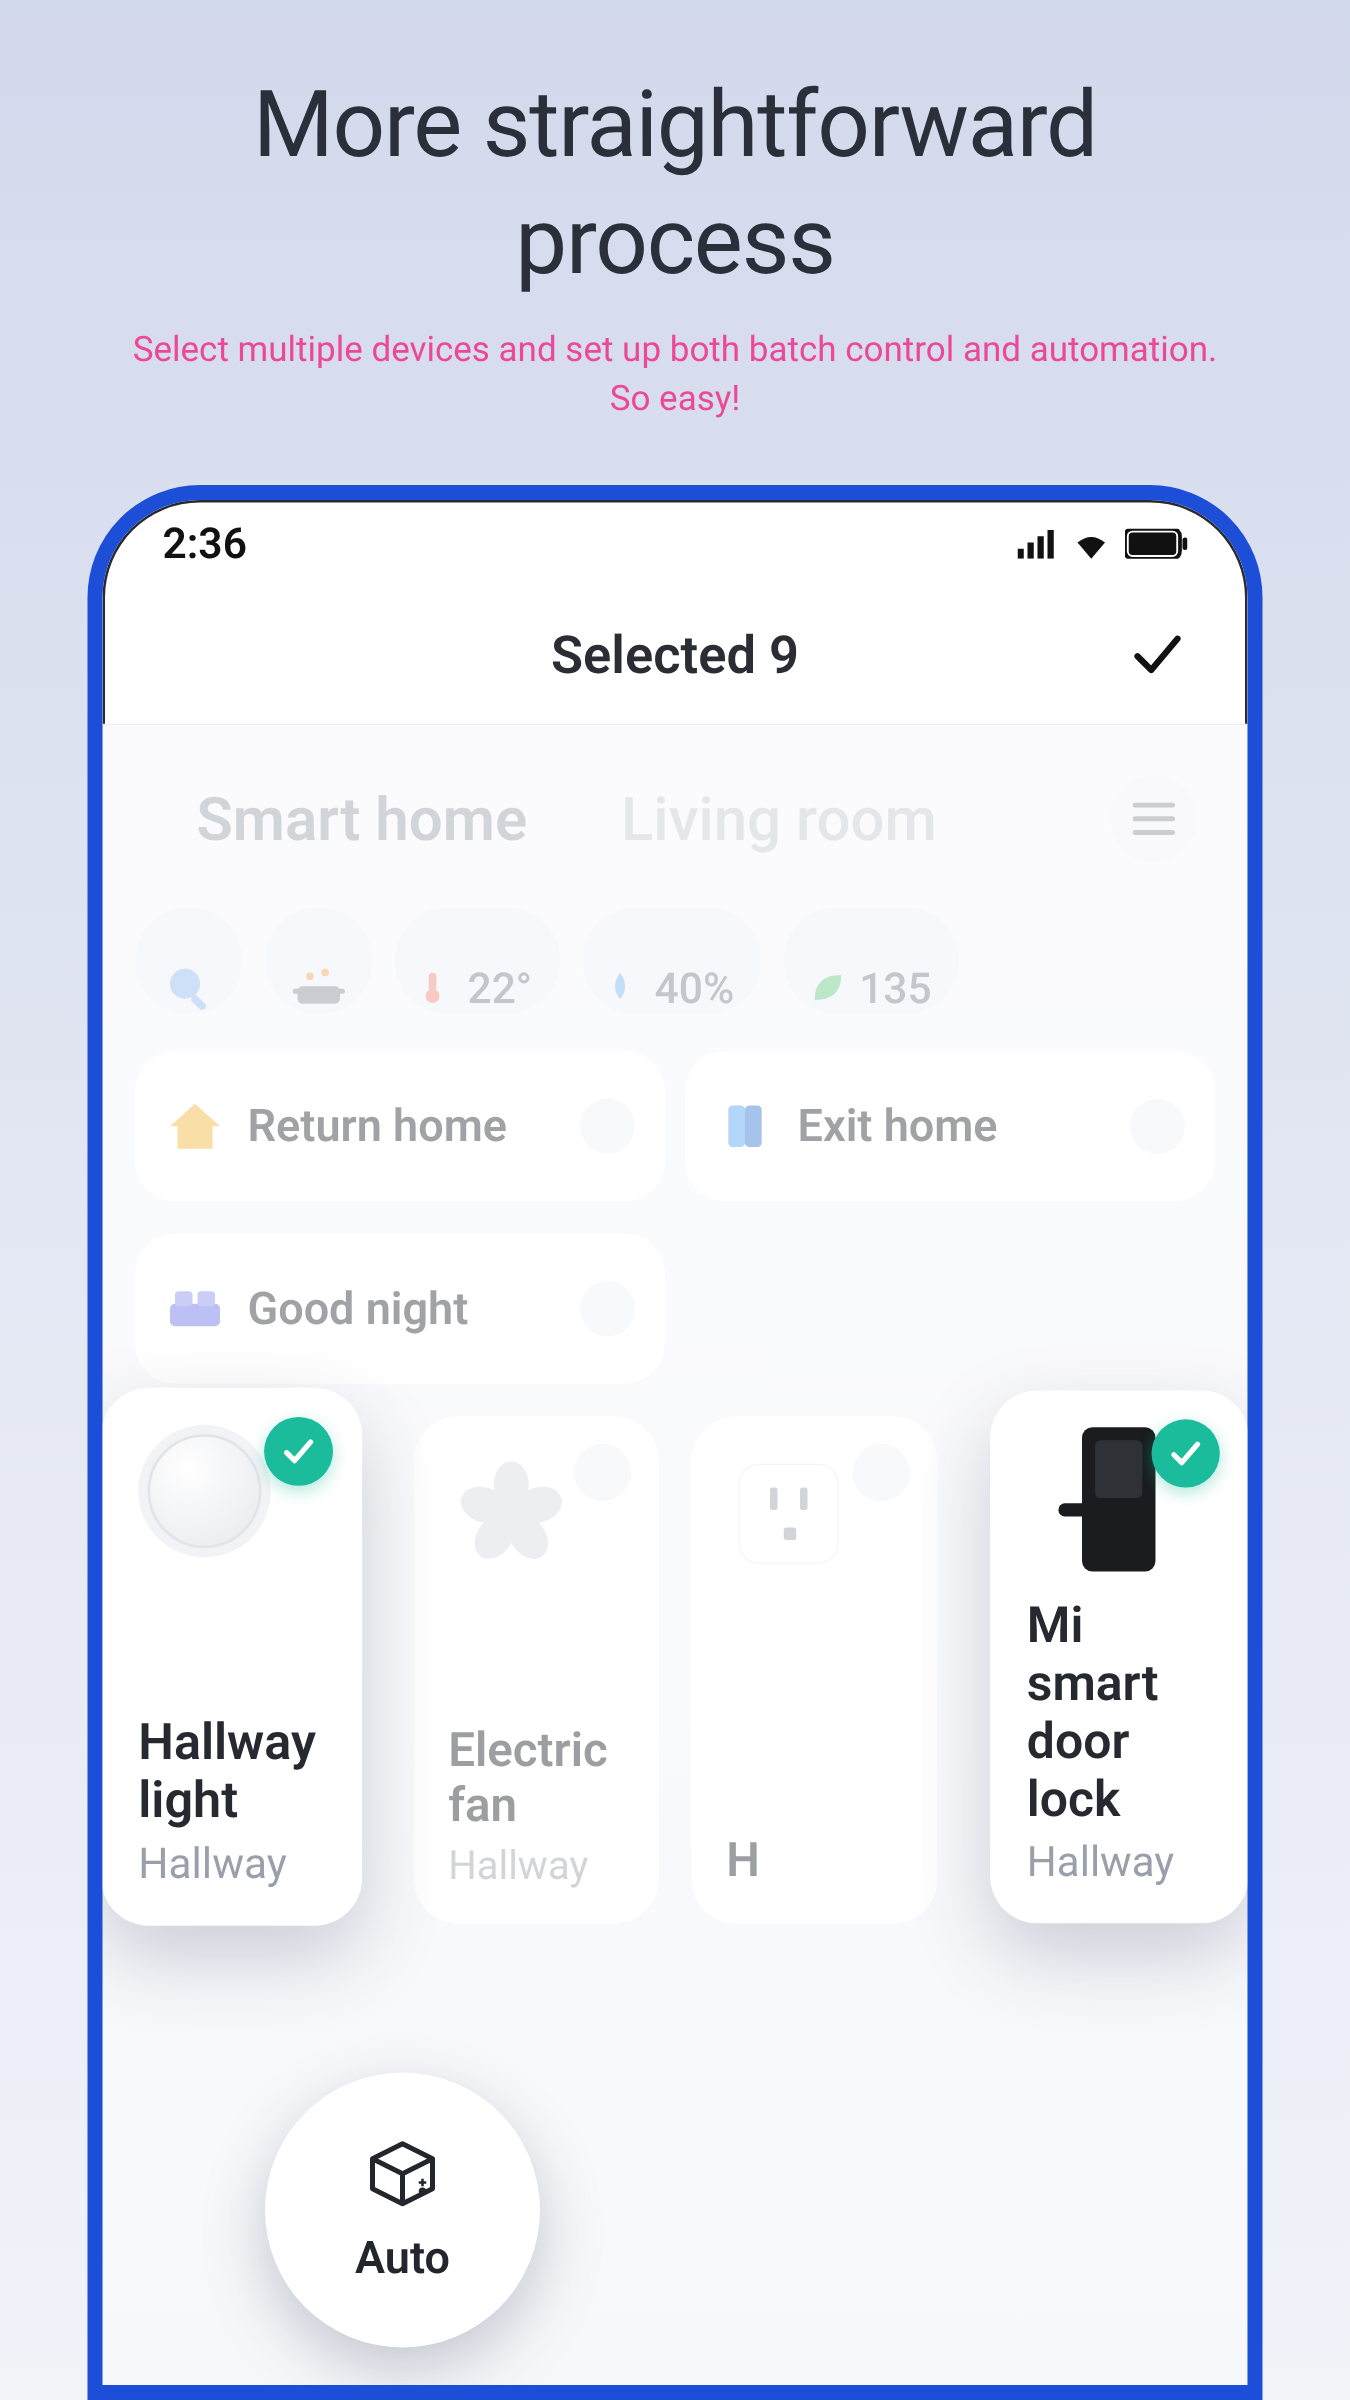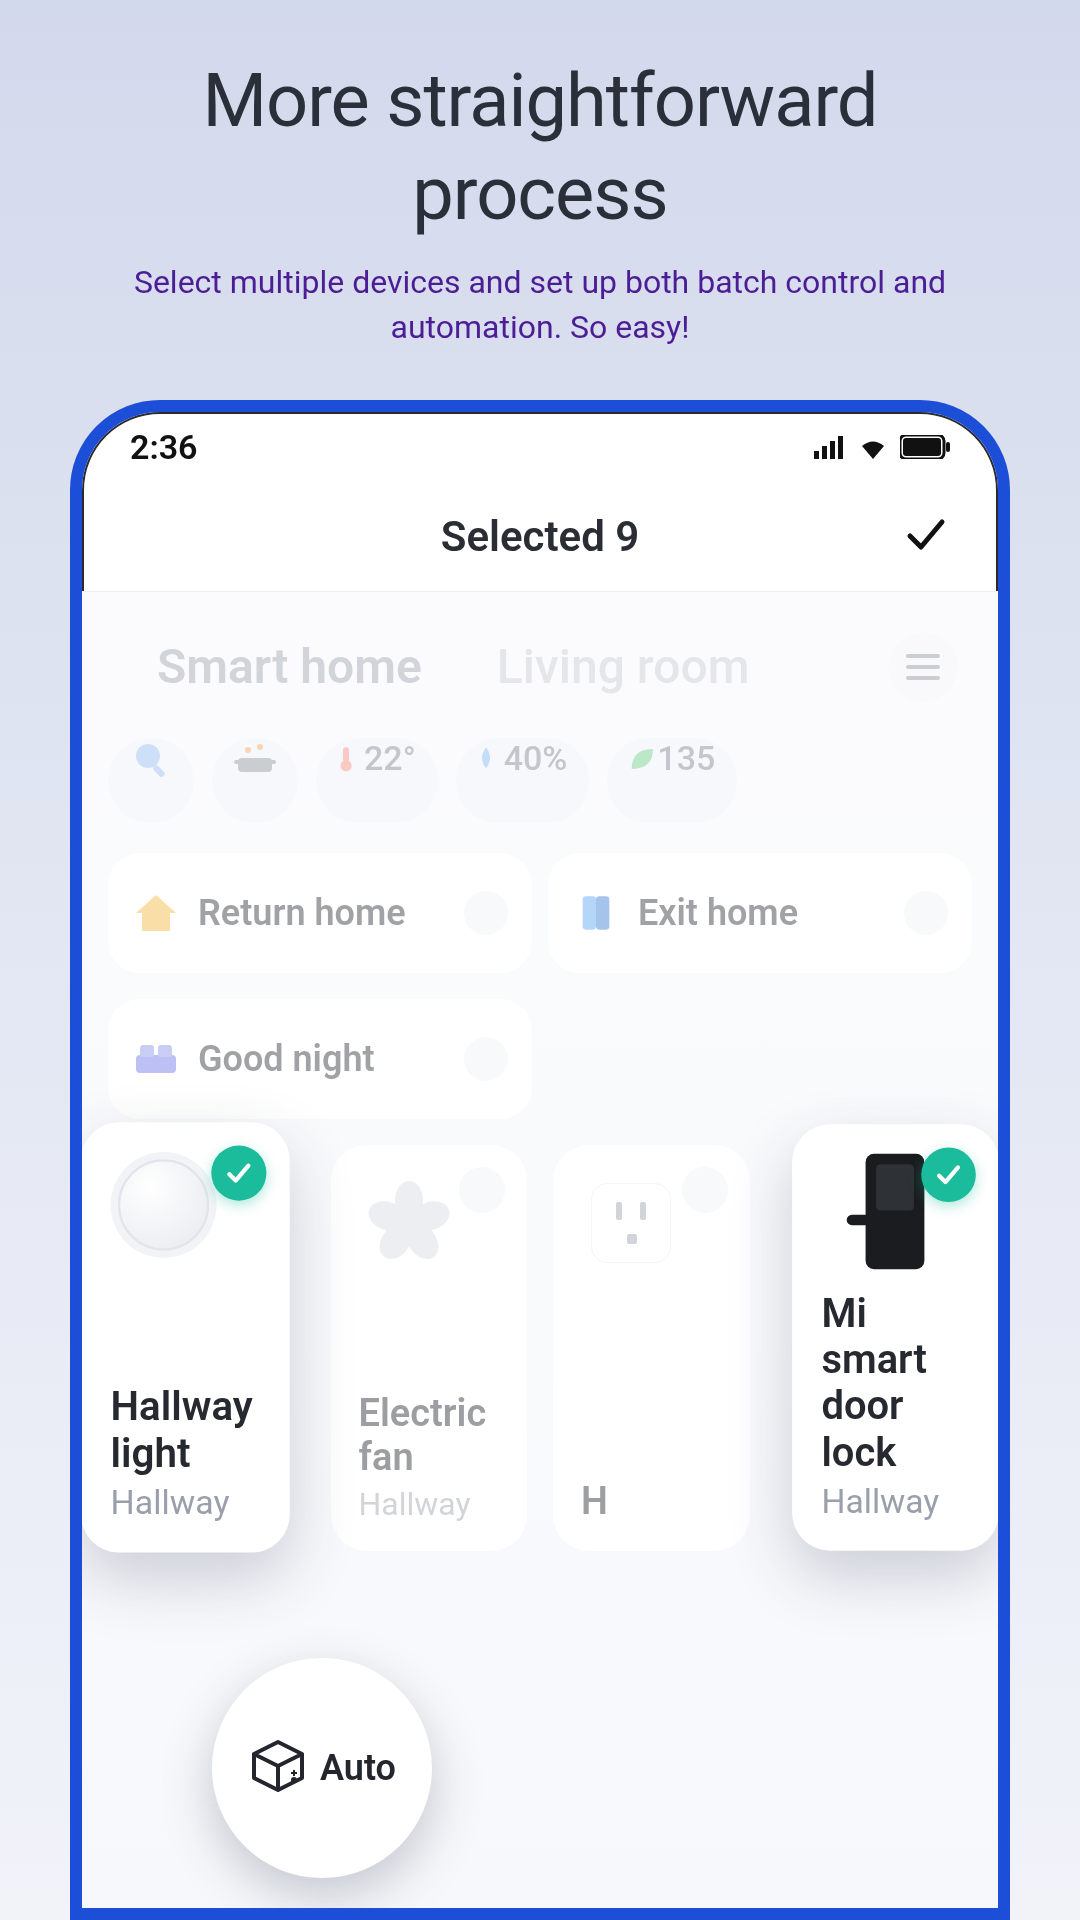--- a/index.html
+++ b/index.html
@@ -16,22 +16,22 @@
   margin-top: 55px;
   font-size: 74px;
   font-weight: 400;
   color: #2b2f3a;
   text-align: center;
   line-height: 1.25;
   letter-spacing: -1px;
 }
 .hero-sub {
   margin-top: 20px;
-  font-size: 32px;
-  color: #4c1d95;
+  font-size: 28px;
+  color: #ec4899;
   text-align: center;
   line-height: 1.4;
   padding: 0 92px;
 }
 
 .phone {
   margin-top: 50px;
   width: 940px;
   height: 1560px;
   border: 12px solid #1d4ed8;
@@ -107,21 +107,22 @@
   display:flex; align-items:center; justify-content:center;
 }
 
 .chips {
   display:flex; gap:18px; padding: 6px 0 30px;
 }
 .chip {
   height: 85px; min-width: 85px;
   border-radius: 42px;
   background: #eceff5;
-  display:flex; align-items:flex-start; justify-content:center;
+  display:flex; align-items:flex-end; justify-content:center;
+  gap:10px;
   padding: 0 22px;
   font-size: 34px; color:#7a8090; font-weight: 500;
 }
 .chip .ic { width: 42px; height: 42px; }
 
 .row2 {
   display:grid;
   grid-template-columns: 1fr 1fr;
   gap: 16px;
   margin-bottom: 26px;
@@ -189,21 +190,21 @@
 }
 
 .fab {
   position:absolute;
   left: 130px;
   bottom: 30px;
   width: 220px; height: 220px;
   border-radius: 110px;
   background:#fff;
   box-shadow: 0 18px 50px rgba(40,50,80,0.25);
-  display:flex; flex-direction:row;
+  display:flex; flex-direction:column;
   align-items:center; justify-content:center;
   gap:12px;
   z-index: 30;
 }
 .fab-label { font-size: 36px; font-weight:600; color:#23262c; }
 
 
 .fan { width:80px; height:80px; position:relative; }
 .fan .hub { position:absolute; inset:32px; border-radius:50%; background:#d8dae0; }
 .fan .blade { position:absolute; width:28px; height:38px; background:#d8dae0; border-radius:50% 50% 50% 50%; left:26px; top:-2px; transform-origin: 14px 42px; }

